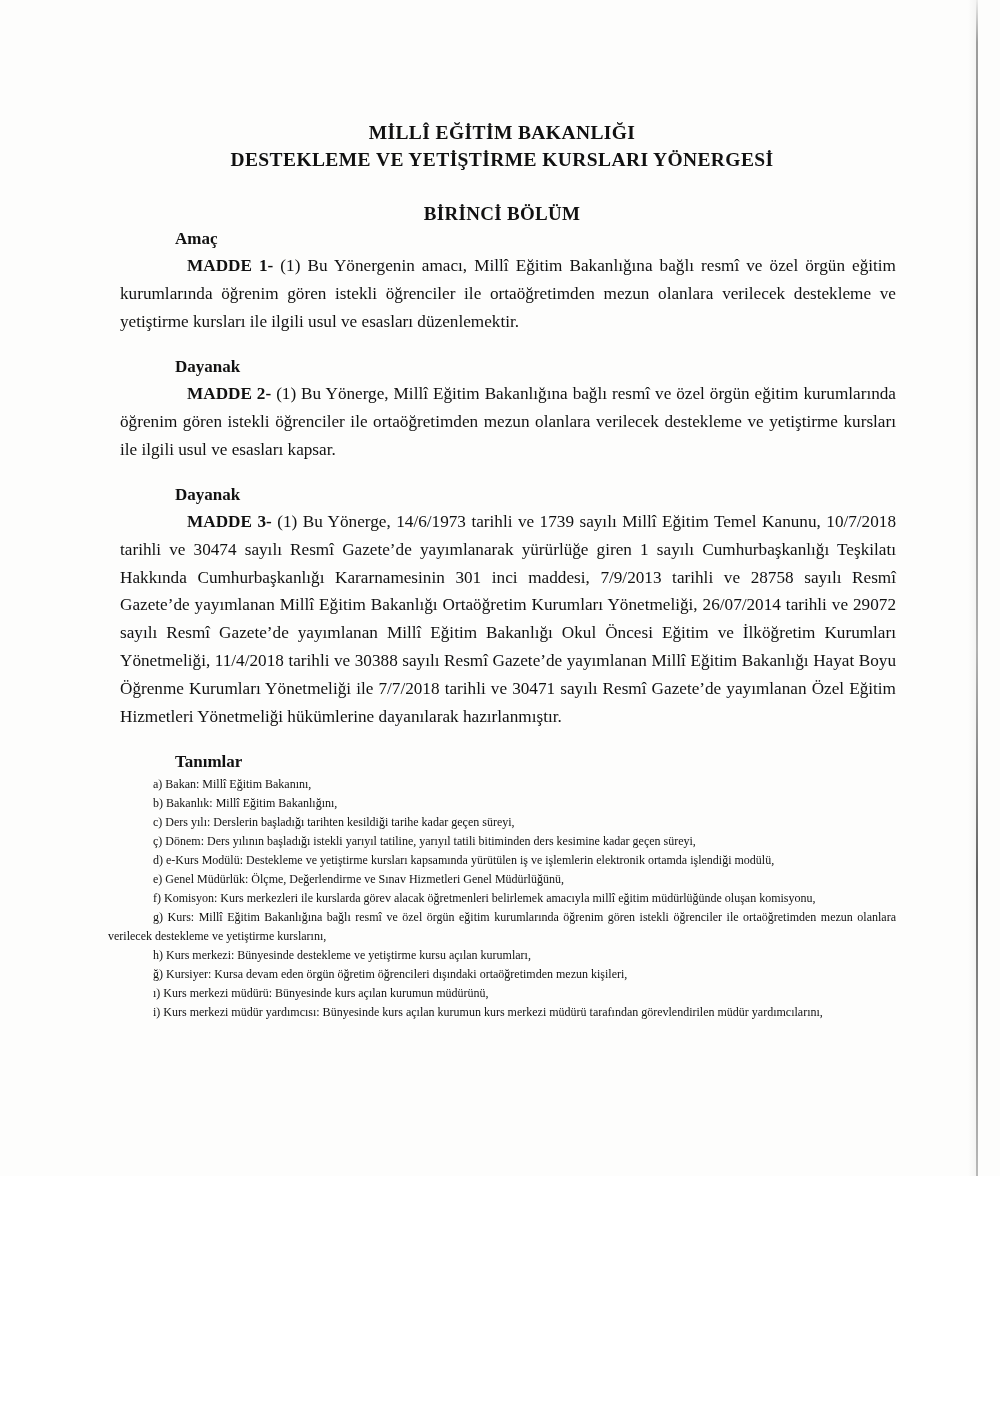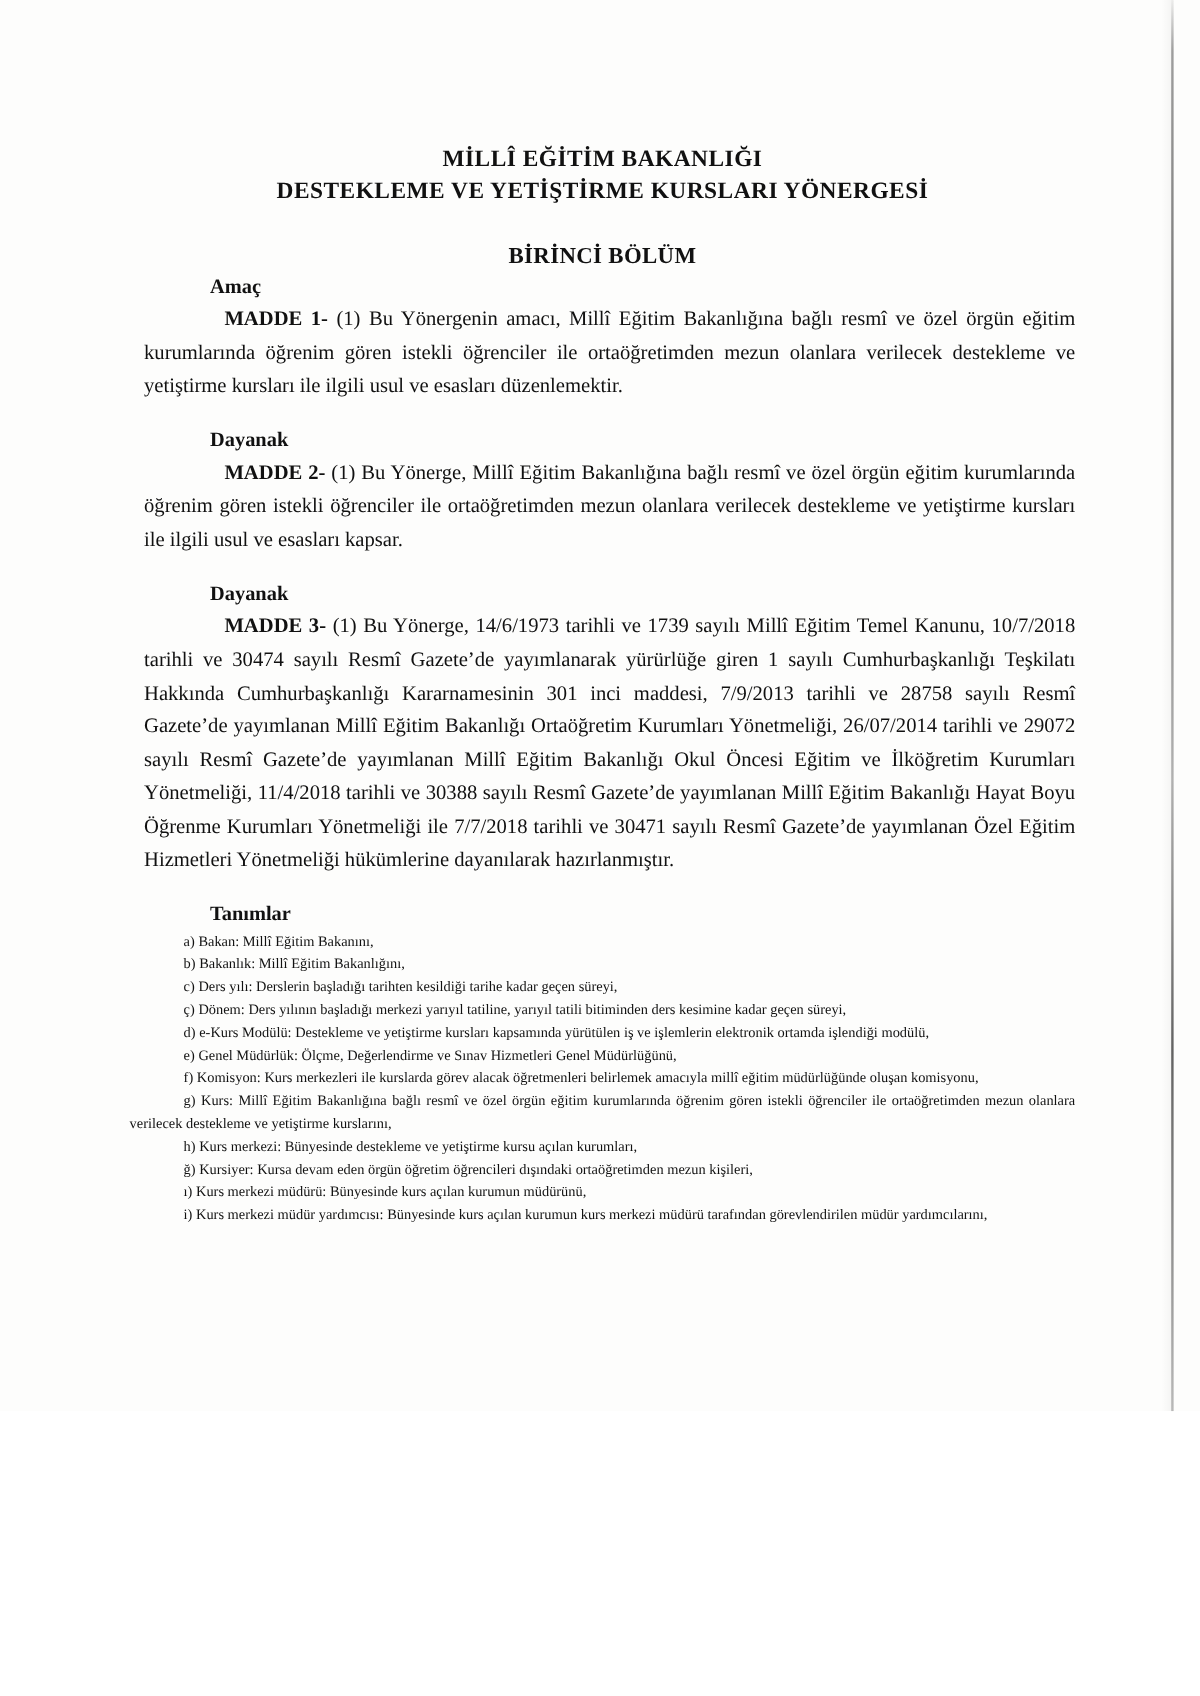--- a/index.html
+++ b/index.html
@@ -176,21 +176,21 @@
       <p class="body-par"><span class="madde">MADDE 3-</span><span> (1) Bu Yönerge, 14/6/1973 tarihli ve 1739 sayılı Millî Eğitim Temel Kanunu, 10/7/2018 tarihli ve 30474 sayılı Resmî Gazete’de yayımlanarak yürürlüğe giren 1 sayılı Cumhurbaşkanlığı Teşkilatı Hakkında Cumhurbaşkanlığı Kararnamesinin 301 inci maddesi, 7/9/2013 tarihli ve 28758 sayılı Resmî Gazete’de yayımlanan Millî Eğitim Bakanlığı Ortaöğretim Kurumları Yönetmeliği, 26/07/2014 tarihli ve 29072 sayılı Resmî Gazete’de yayımlanan Millî Eğitim Bakanlığı Okul Öncesi Eğitim ve İlköğretim Kurumları Yönetmeliği, 11/4/2018 tarihli ve 30388 sayılı Resmî Gazete’de yayımlanan Millî Eğitim Bakanlığı Hayat Boyu Öğrenme Kurumları Yönetmeliği ile 7/7/2018 tarihli ve 30471 sayılı Resmî Gazete’de yayımlanan Özel Eğitim Hizmetleri Yönetmeliği hükümlerine dayanılarak hazırlanmıştır.</span></p>
     </div>
 
     <div class="block">
       <div class="art-head">Tanımlar</div>
 
       <div class="defs">
         <p class="def-line nowrap-line">a) Bakan: Millî Eğitim Bakanını,</p>
         <p class="def-line nowrap-line">b) Bakanlık: Millî Eğitim Bakanlığını,</p>
         <p class="def-line nowrap-line">c) Ders yılı: Derslerin başladığı tarihten kesildiği tarihe kadar geçen süreyi,</p>
-        <p class="def-line">ç) Dönem: Ders yılının başladığı merkezi yarıyıl tatiline, yarıyıl tatili bitiminden ders kesimine kadar geçen süreyi,</p>
+        <p class="def-line">ç) Dönem: Ders yılının başladığı istekli yarıyıl tatiline, yarıyıl tatili bitiminden ders kesimine kadar geçen süreyi,</p>
         <p class="def-line">d) e-Kurs Modülü: Destekleme ve yetiştirme kursları kapsamında yürütülen iş ve işlemlerin elektronik ortamda işlendiği modülü,</p>
         <p class="def-line nowrap-line">e) Genel Müdürlük: Ölçme, Değerlendirme ve Sınav Hizmetleri Genel Müdürlüğünü,</p>
         <p class="def-line">f) Komisyon: Kurs merkezleri ile kurslarda görev alacak öğretmenleri belirlemek amacıyla millî eğitim müdürlüğünde oluşan komisyonu,</p>
         <p class="def-line">g) Kurs: Millî Eğitim Bakanlığına bağlı resmî ve özel örgün eğitim kurumlarında öğrenim gören istekli öğrenciler ile ortaöğretimden mezun olanlara verilecek destekleme ve yetiştirme kurslarını,</p>
         <p class="def-line nowrap-line">h) Kurs merkezi: Bünyesinde destekleme ve yetiştirme kursu açılan kurumları,</p>
         <p class="def-line">ğ) Kursiyer: Kursa devam eden örgün öğretim öğrencileri dışındaki ortaöğretimden mezun kişileri,</p>
         <p class="def-line nowrap-line">ı) Kurs merkezi müdürü: Bünyesinde kurs açılan kurumun müdürünü,</p>
         <p class="def-line">i) Kurs merkezi müdür yardımcısı: Bünyesinde kurs açılan kurumun kurs merkezi müdürü tarafından görevlendirilen müdür yardımcılarını,</p>
       </div>
     </div>

